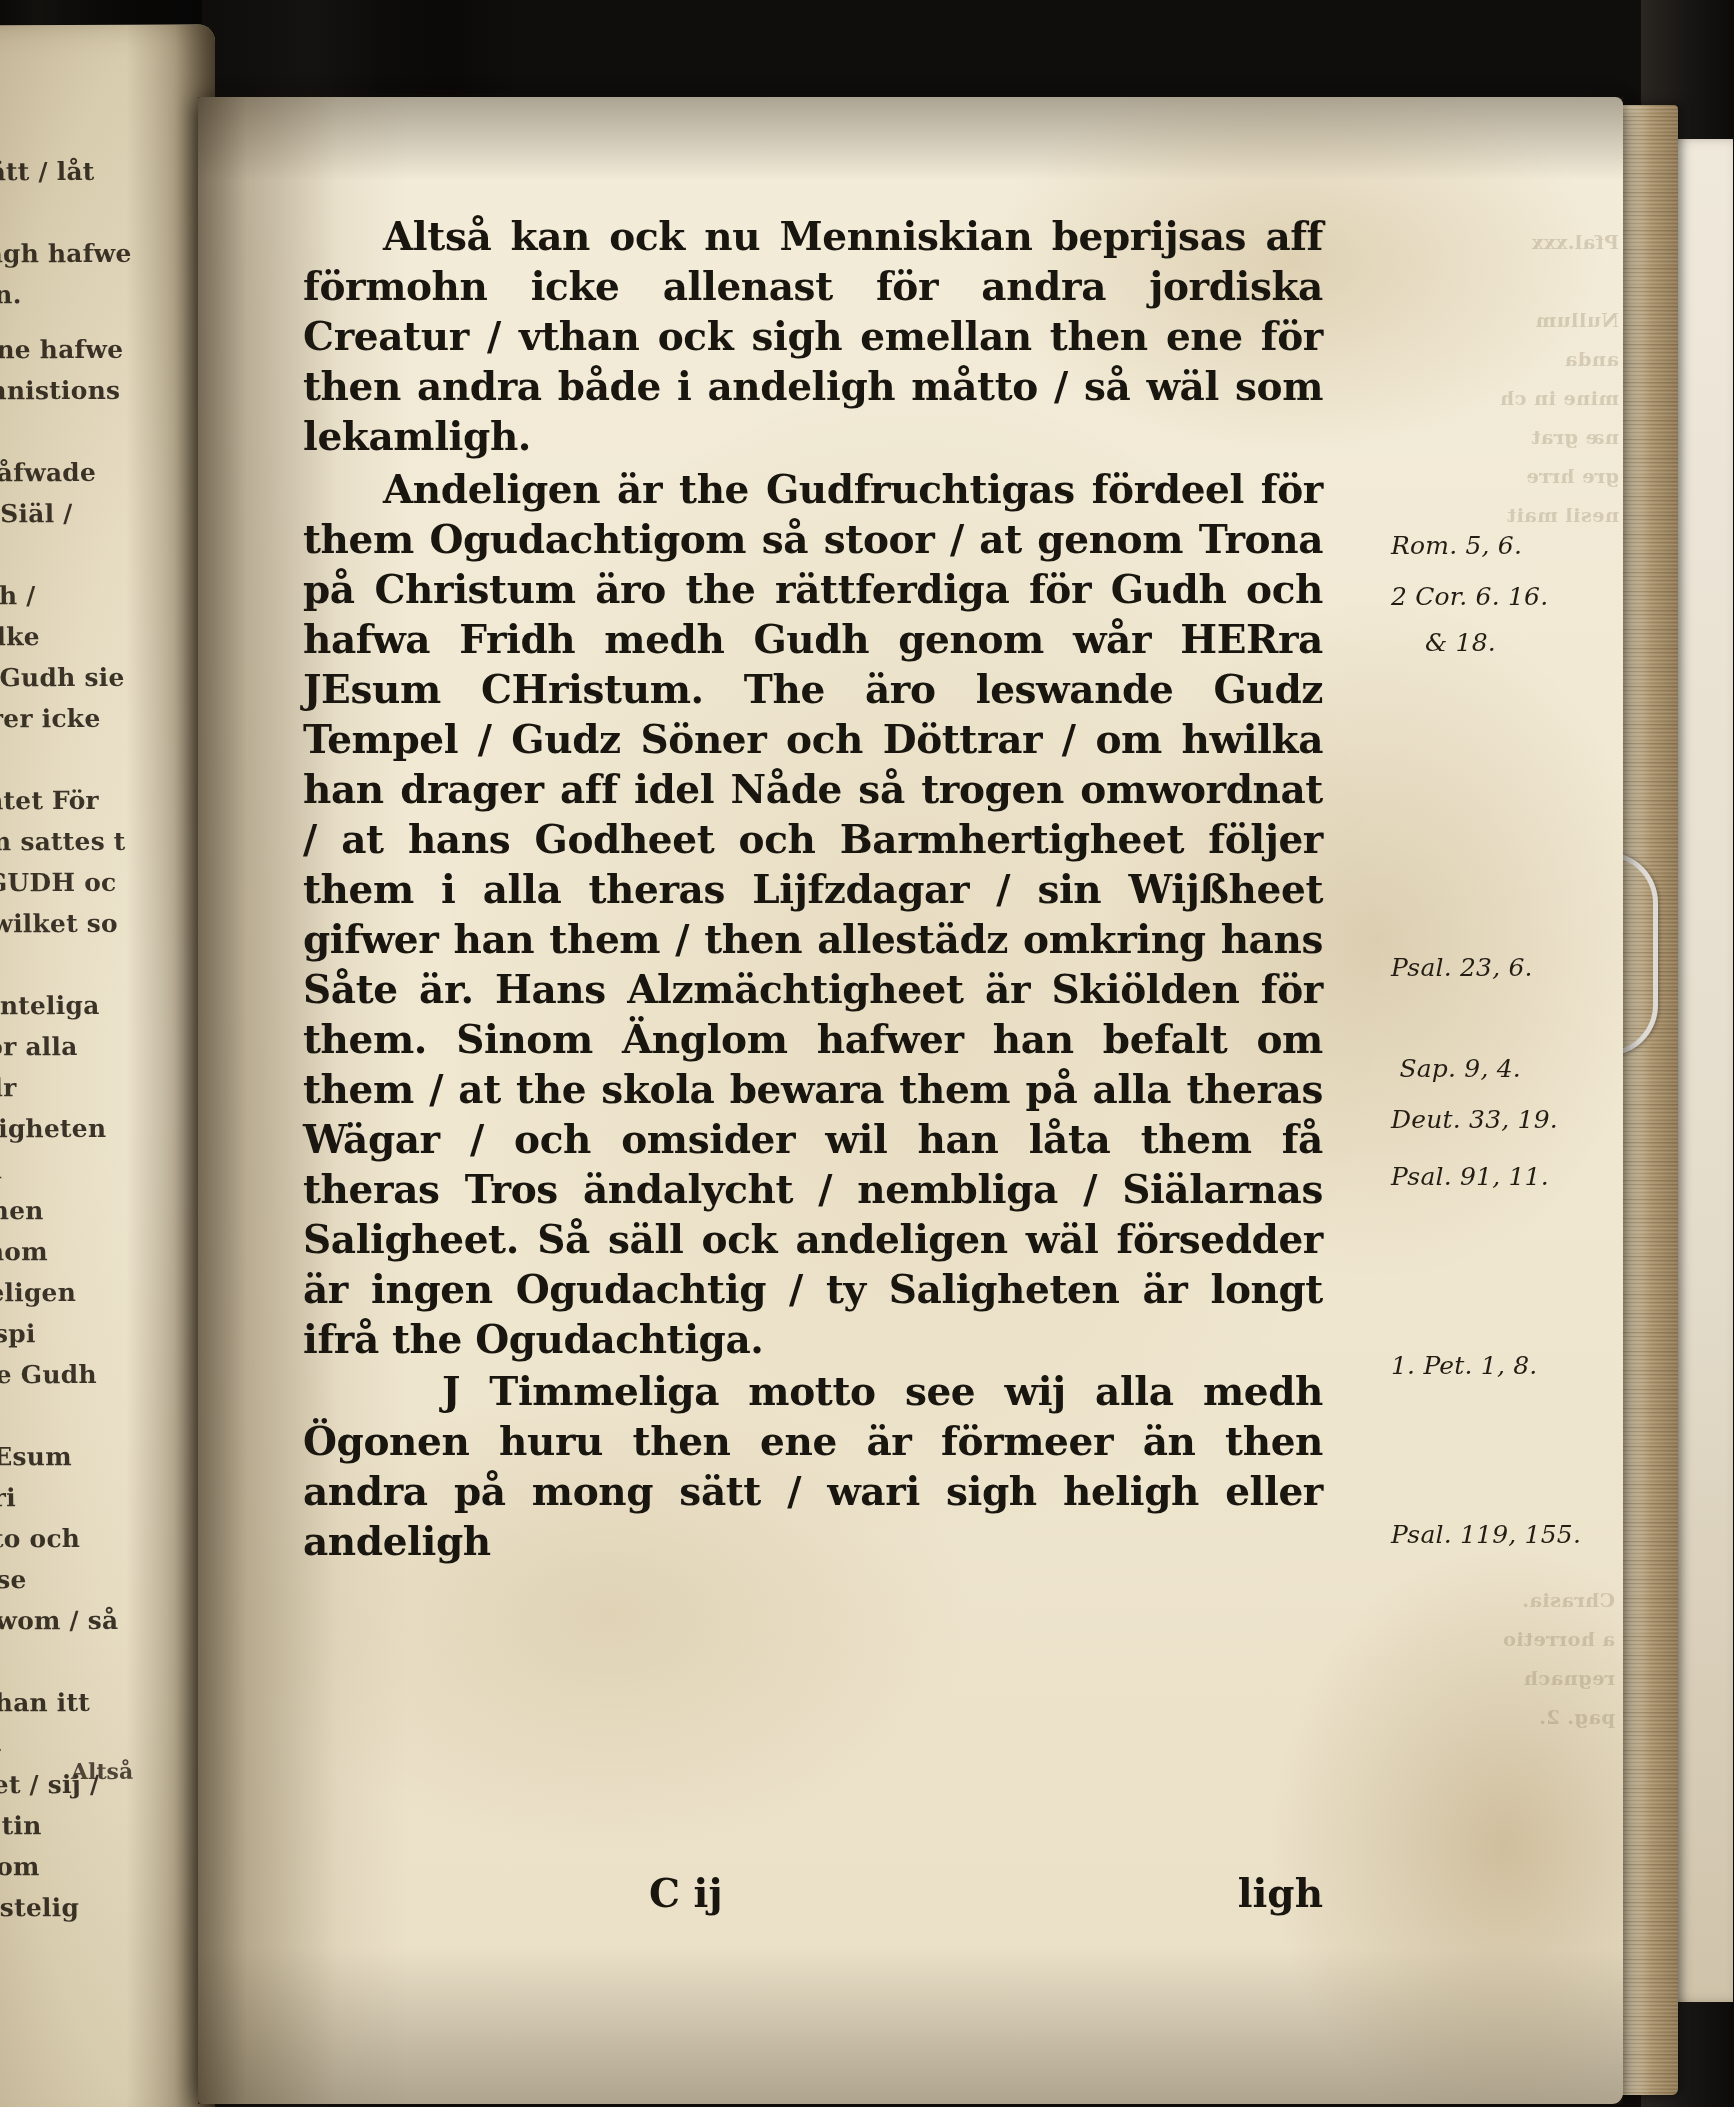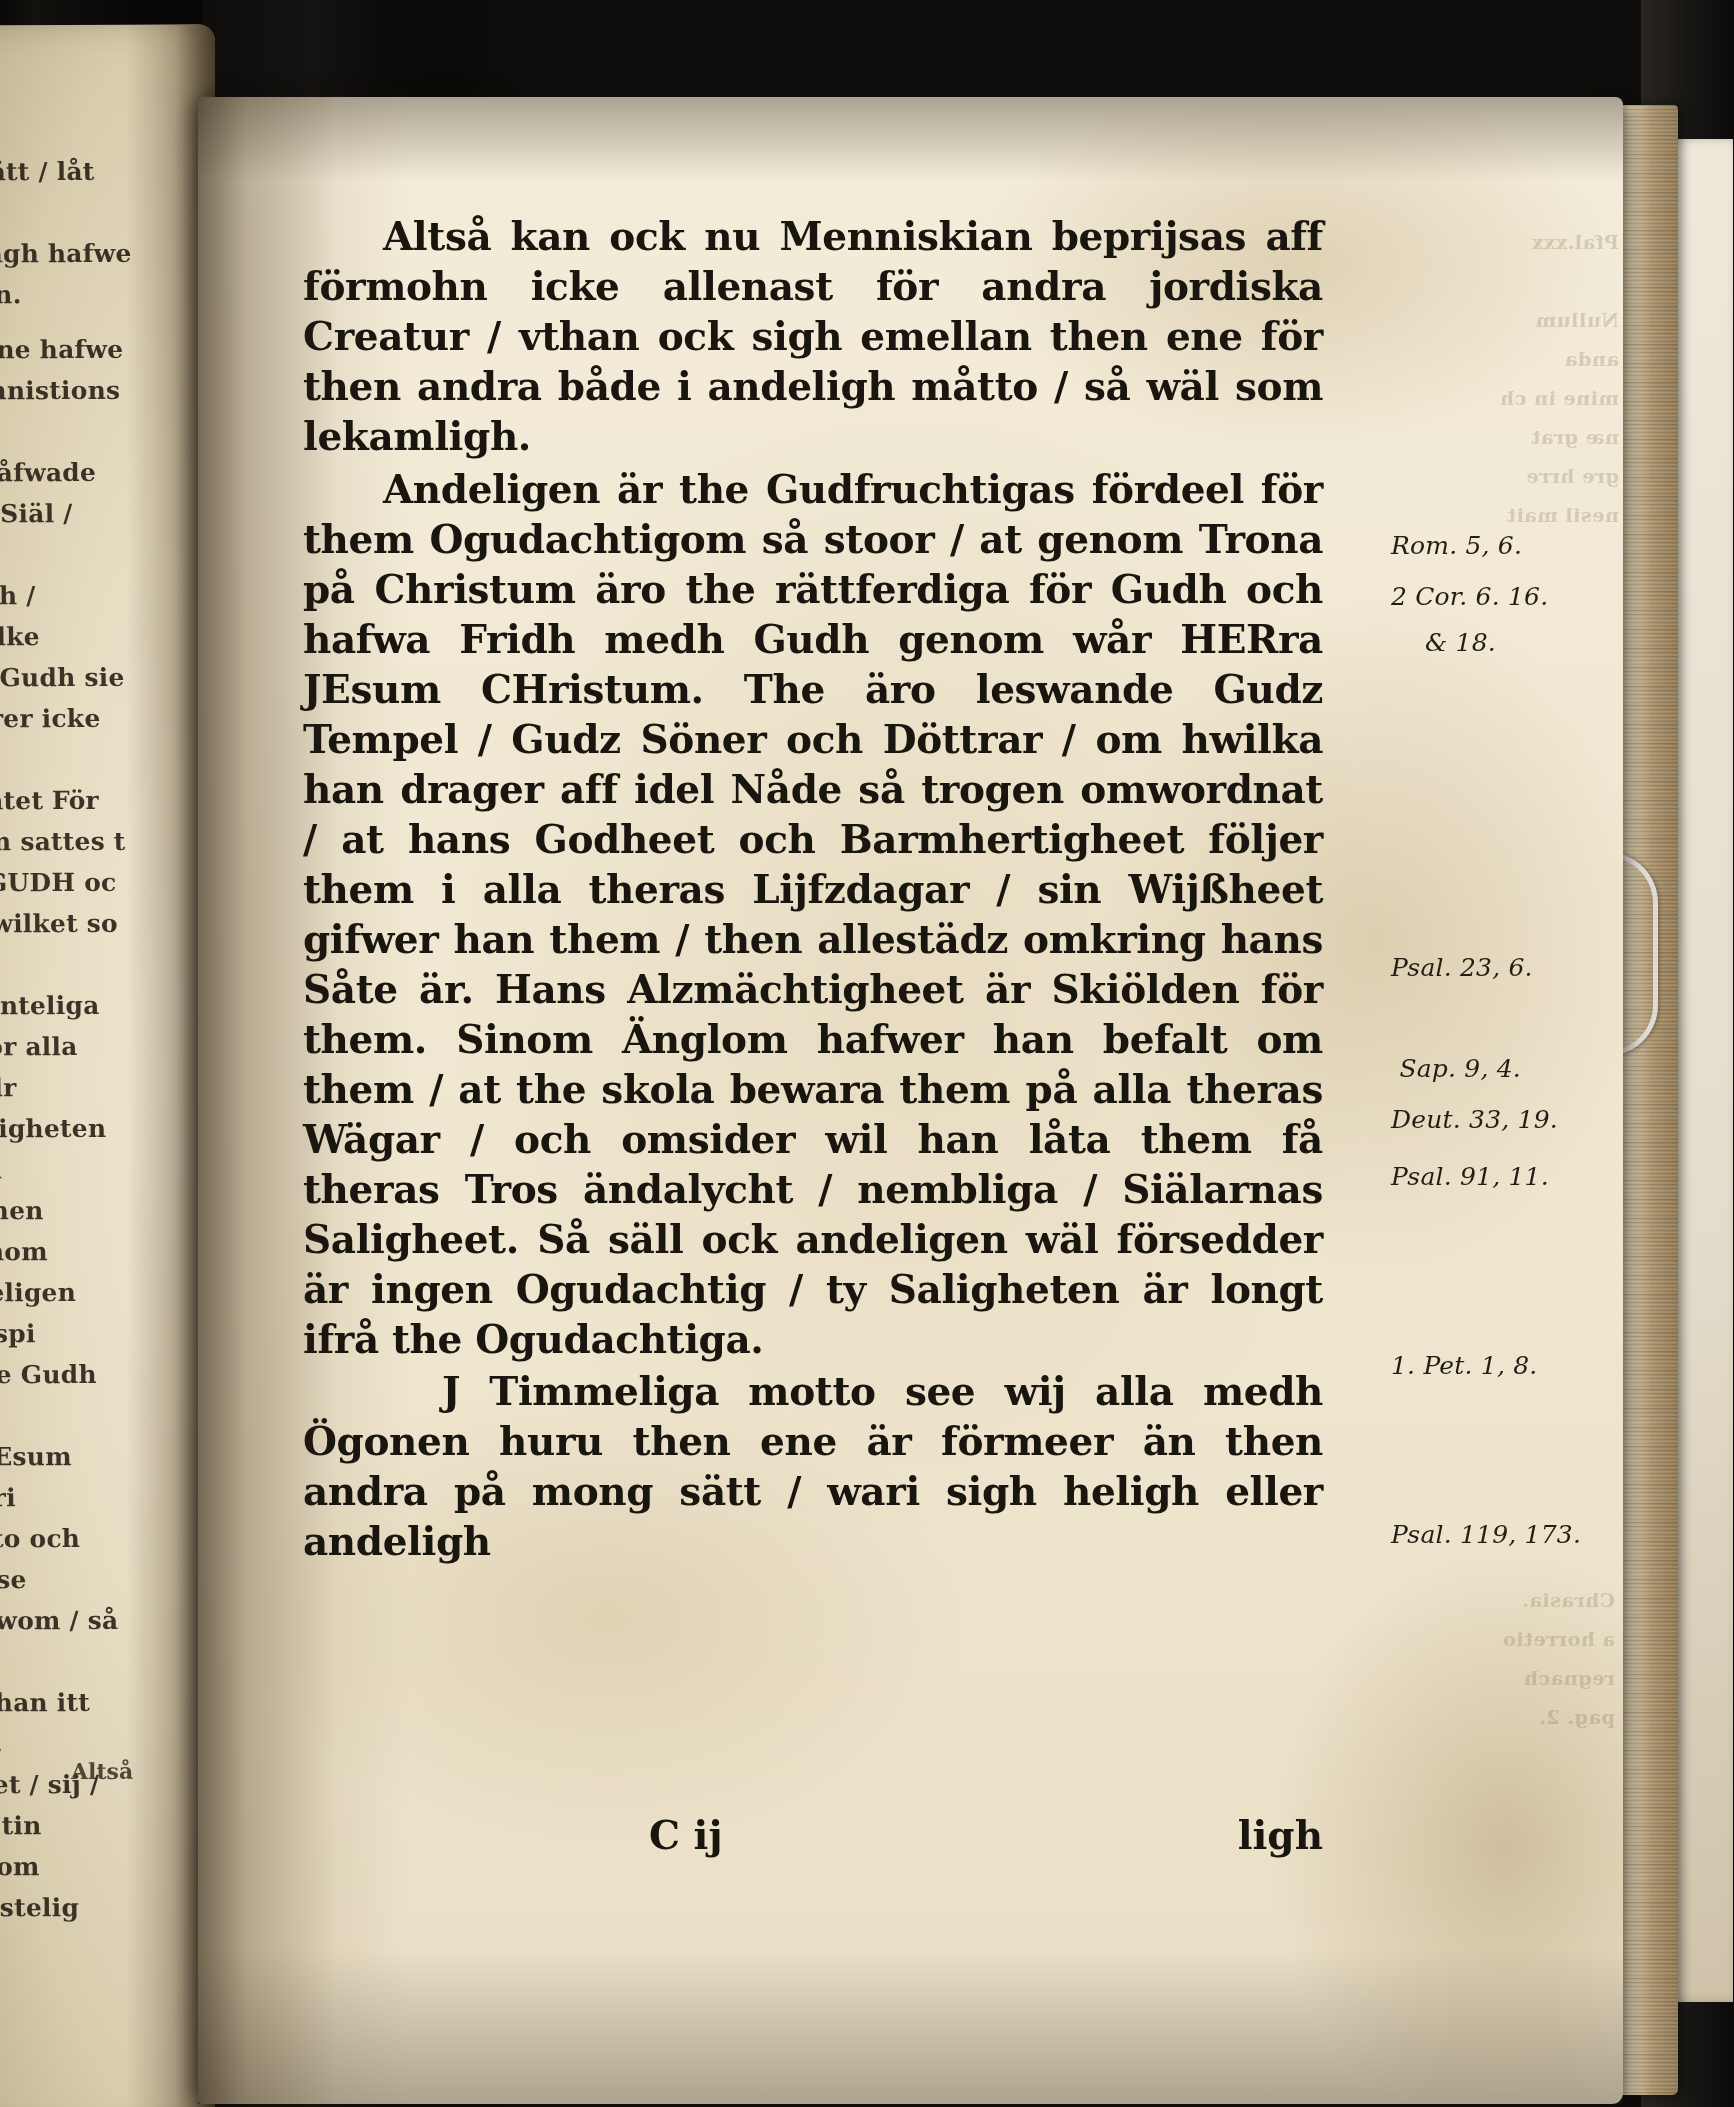--- a/index.html
+++ b/index.html
@@ -192,21 +192,21 @@
     letter-spacing: -0.4px;
     text-align: justify;
     text-shadow: 0 0.4px 0 rgba(255,250,235,0.25);
     margin: 0 0 2.5px 0;
     white-space: pre-line;
   }
   .para .indent { display: inline-block; width: 80px; }
   .catchline {
     position: absolute;
     left: 105px;
-    top: 1715px;
+    top: 1773px;
     width: 1020px;
     display: flex;
     justify-content: space-between;
     align-items: baseline;
     color: #19150f;
     font-family: "DejaVu Serif", serif;
     font-weight: 700;
     font-size: 39px;
   }
   .signature { margin-left: 346px; }
@@ -335,21 +335,21 @@
 
     <div class="margin-notes">
       <span class="mnote" style="top:320px">Rom. 5, 6.</span>
       <span class="mnote" style="top:371px">2 Cor. 6. 16.</span>
       <span class="mnote" style="top:417px; left:34px">&amp; 18.</span>
       <span class="mnote" style="top:742px">Psal. 23, 6.</span>
       <span class="mnote" style="top:843px; left:8.4px">Sap. 9, 4.</span>
       <span class="mnote" style="top:894px">Deut. 33, 19.</span>
       <span class="mnote" style="top:951px">Psal. 91, 11.</span>
       <span class="mnote" style="top:1140px">1. Pet. 1, 8.</span>
-      <span class="mnote" style="top:1309px">Psal. 119, 173.</span>
+      <span class="mnote" style="top:1309px">Psal. 119, 155.</span>
     </div>
 
   </div>
 
   <div class="gutter-shadow"></div>
   <div class="top-shadow"></div>
   <div class="bottom-shadow"></div>
 
 </div>
 

